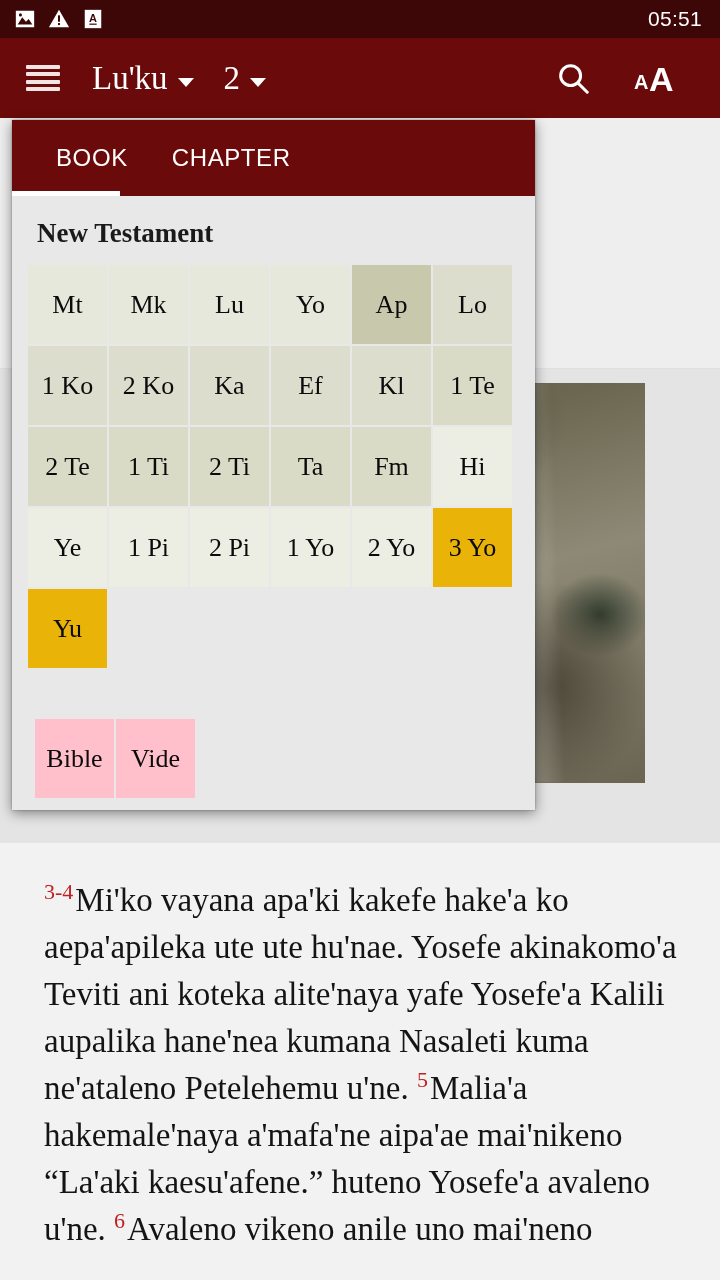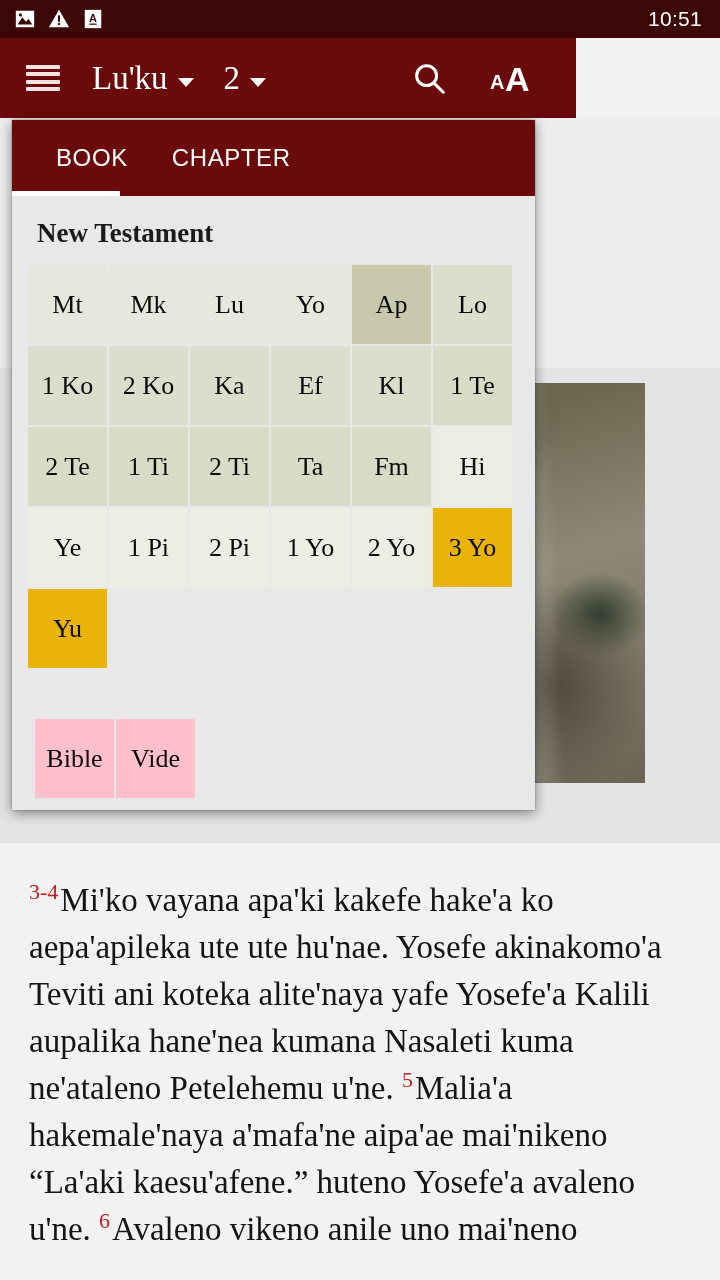--- a/index.html
+++ b/index.html
@@ -43,21 +43,21 @@
     color: #ffffff;
     font-family: "Liberation Sans", sans-serif;
     font-size: 21px;
     letter-spacing: 0.3px;
   }
 
   
   .actionbar {
     position: absolute;
     top: 38px; left: 0;
-    width: 576px; height: 80px;
+    width: 720px; height: 80px;
     background: #6b0a0a;
     display: flex;
     align-items: center;
     z-index: 40;
   }
   .hamburger {
     width: 34px; height: 26px;
     margin-left: 26px;
     display: flex; flex-direction: column; justify-content: space-between;
     cursor: pointer;
@@ -129,21 +129,21 @@
     background: #5d5849;
   }
   .media-caption {
     text-align: center;
     font-size: 30px;
     color: #111111;
     font-family: "Liberation Serif", serif;
   }
   .body-text {
     background: #f2f2f2;
-    padding: 34px 36px 0 29px;
+    padding: 34px 36px 0 44px;
     font-size: 33px;
     line-height: 47px;
     color: #141414;
     text-align: left;
   }
   .vnum {
     color: #c02020;
     font-size: 22px;
     vertical-align: super;
     line-height: 0;
@@ -326,21 +326,21 @@
         <polygon points="12,2 23,21 1,21" fill="#ffffff"></polygon>
         <rect x="10.9" y="8" width="2.2" height="7" fill="#3d0707"></rect>
         <rect x="10.9" y="16.4" width="2.2" height="2.2" fill="#3d0707"></rect>
       </svg>
       <svg class="sicon" viewBox="0 0 24 24">
         <rect x="3" y="2" width="18" height="20" fill="#ffffff"></rect>
         <text x="12" y="15.5" text-anchor="middle" font-family="Liberation Sans, sans-serif" font-size="12" font-weight="bold" fill="#3d0707">A</text>
         <rect x="8" y="17" width="8" height="1.3" fill="#3d0707"></rect>
       </svg>
     </div>
-    <div class="status-clock">10:51</div>
+    <div class="status-clock">05:51</div>
   </div>
 
   <div class="panel">
     <div class="panel-tabs">
       <div class="ptab">BOOK</div>
       <div class="ptab">CHAPTER</div>
       <div class="tab-underline"></div>
     </div>
 
     <div class="panel-title">New Testament</div>

